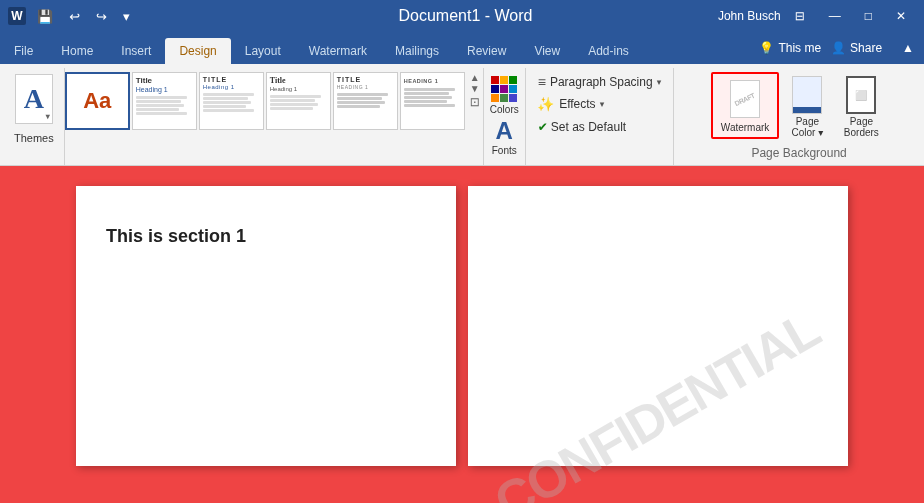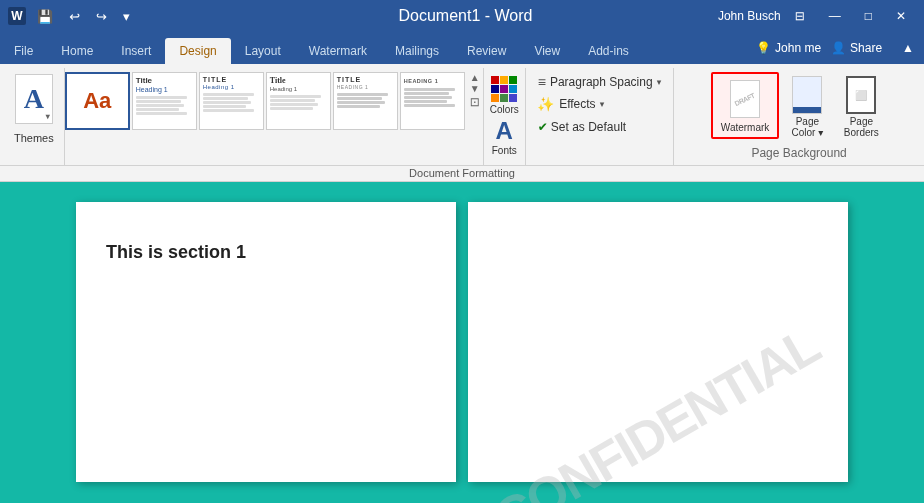--- a/index.html
+++ b/index.html
@@ -162,21 +162,21 @@
     .page-color-bar { height: 6px; background: #2b579a; width: 100%; }
 
     .page-borders-icon {
       width: 30px; height: 38px; background: white;
       border: 2px solid #555;
       display: flex; align-items: center; justify-content: center;
     }
 
     
     .doc-area {
-      background: #14b8a6;
+      background: #ef4444;
       flex: 1;
       display: flex;
       justify-content: center;
       align-items: flex-start;
       padding: 20px 20px;
       gap: 12px;
       overflow: hidden;
       height: calc(503px - 32px - 32px - 88px - 16px - 20px);
     }
 
@@ -263,21 +263,21 @@
       <div class="tab-item active">Design</div>
       <div class="tab-item">Layout</div>
       <div class="tab-item">Watermark</div>
       <div class="tab-item">Mailings</div>
       <div class="tab-item">Review</div>
       <div class="tab-item">View</div>
       <div class="tab-item">Add-ins</div>
       <div style="margin-left:auto;display:flex;align-items:center;">
         <div class="help-text">
           <span>💡</span>
-          <span>John me</span>
+          <span>This me</span>
         </div>
         <button class="share-btn">
           <span>👤</span>
           <span>Share</span>
         </button>
         <button class="window-btn">▲</button>
       </div>
     </div>
 
     <div class="ribbon-content">
@@ -434,23 +434,20 @@
               <span style="font-size:10px;color:#555;">⬜</span>
             </div>
             <span class="btn-label">Page<br>Borders</span>
           </div>
         </div>
         <div class="page-bg-label">Page Background</div>
       </div>
 
     </div>
 
-    <div class="formatting-label-bar">
-      <span>Document Formatting</span>
-    </div>
 
   </div>
 
   <div class="doc-area">
 
     <div class="page">
       <div class="page-text">This is section 1</div>
     </div>
 
     <div class="page">

